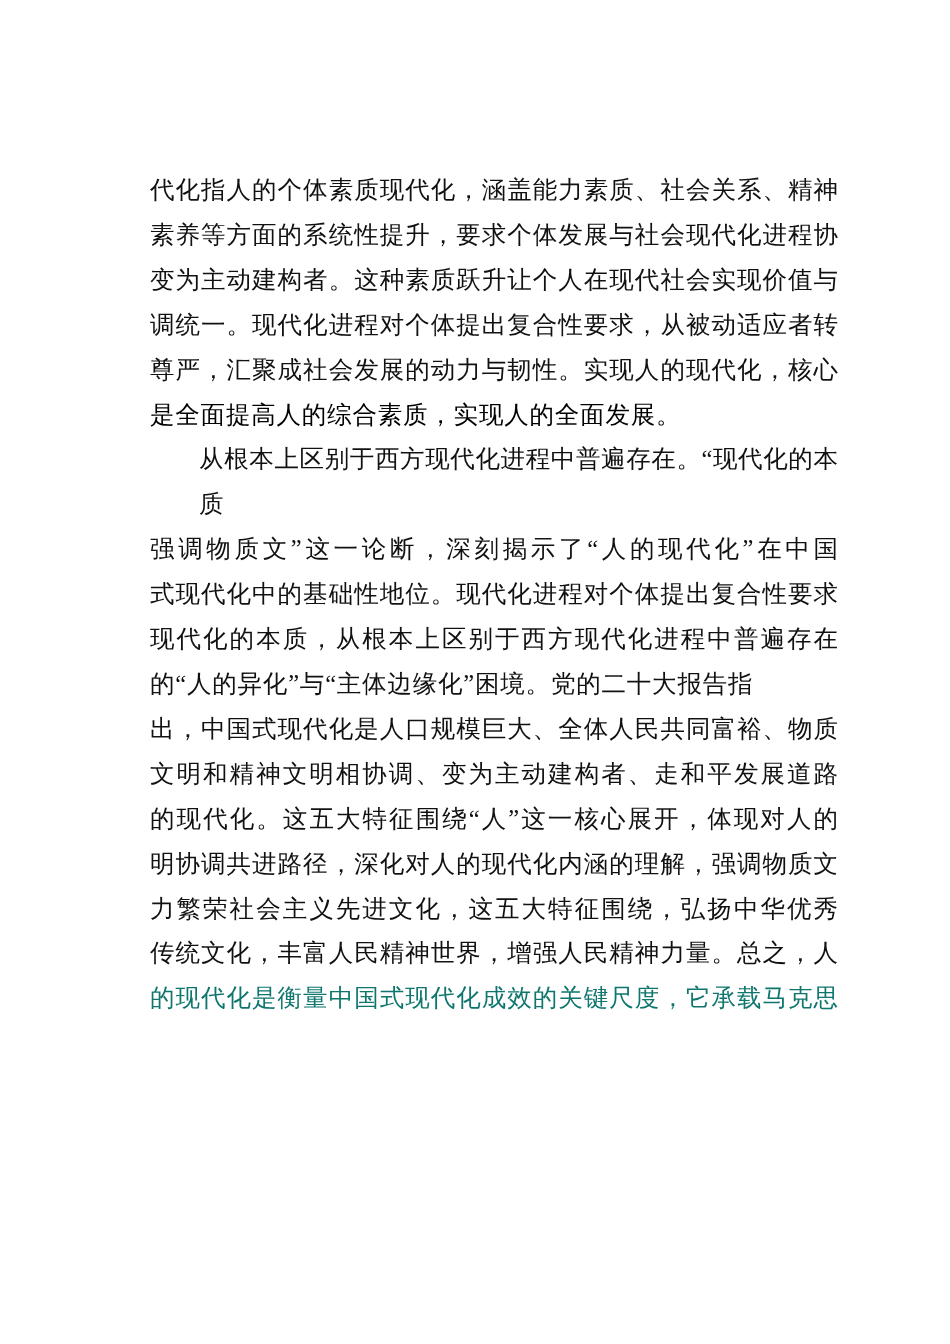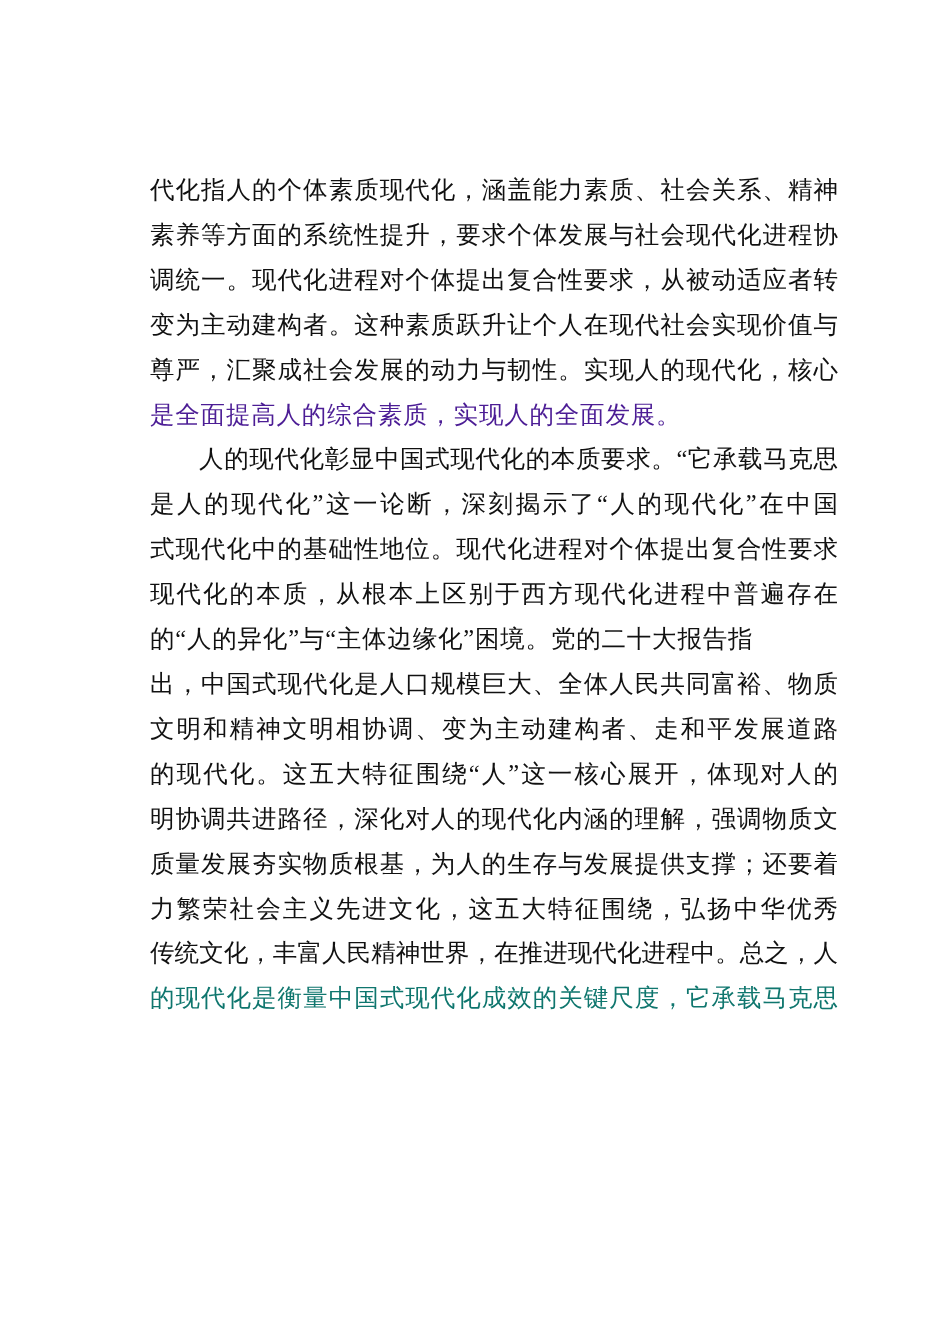--- a/index.html
+++ b/index.html
@@ -46,34 +46,33 @@
   }
 </style>
 </head>
 <body>
 
 <div class="page" style="background: rgb(255, 255, 255);">
   <div class="text-body" id="text-body">
       <div class="paragraph">
         <div class="line j" style="color: rgb(17, 17, 17);">代化指人的个体素质现代化，涵盖能力素质、社会关系、精神</div>
         <div class="line j" style="color: rgb(17, 17, 17);">素养等方面的系统性提升，要求个体发展与社会现代化进程协</div>
+        <div class="line j" style="color: rgb(17, 17, 17);">变为主动建构者。这种素质跃升让个人在现代社会实现价值与</div>
         <div class="line j" style="color: rgb(17, 17, 17);">调统一。现代化进程对个体提出复合性要求，从被动适应者转</div>
-        <div class="line j" style="color: rgb(17, 17, 17);">变为主动建构者。这种素质跃升让个人在现代社会实现价值与</div>
         <div class="line j" style="color: rgb(17, 17, 17);">尊严，汇聚成社会发展的动力与韧性。实现人的现代化，核心</div>
-        <div class="line" style="color: #4c1d95;">是全面提高人的综合素质，实现人的全面发展。</div>
+        <div class="line" style="color: #000000;">是全面提高人的综合素质，实现人的全面发展。</div>
       </div>
       <div class="paragraph">
-        <div class="line j indent" style="color: rgb(17, 17, 17);">人的现代化彰显中国式现代化的本质要求。“它承载马克思</div>
-        <div class="line j" style="color: rgb(17, 17, 17);">是人的现代化”这一论断，深刻揭示了“人的现代化”在中国</div>
+        <div class="line j indent" style="color: rgb(17, 17, 17);">从根本上区别于西方现代化进程中普遍存在。“现代化的本质</div>
+        <div class="line j" style="color: rgb(17, 17, 17);">强调物质文”这一论断，深刻揭示了“人的现代化”在中国</div>
         <div class="line j" style="color: rgb(17, 17, 17);">式现代化中的基础性地位。现代化进程对个体提出复合性要求</div>
         <div class="line j" style="color: rgb(17, 17, 17);">现代化的本质，从根本上区别于西方现代化进程中普遍存在</div>
         <div class="line" style="color: rgb(17, 17, 17);">的“人的异化”与“主体边缘化”困境。党的二十大报告指</div>
         <div class="line j" style="color: rgb(17, 17, 17);">出，中国式现代化是人口规模巨大、全体人民共同富裕、物质</div>
         <div class="line j" style="color: rgb(17, 17, 17);">文明和精神文明相协调、变为主动建构者、走和平发展道路</div>
         <div class="line j" style="color: rgb(17, 17, 17);">的现代化。这五大特征围绕“人”这一核心展开，体现对人的</div>
         <div class="line j" style="color: rgb(17, 17, 17);">明协调共进路径，深化对人的现代化内涵的理解，强调物质文</div>
-        <div class="line j" style="color: rgb(17, 17, 17);">质量发展夯实物质根基，为人的生存与发展提供支撑；还要着</div>
         <div class="line j" style="color: rgb(17, 17, 17);">力繁荣社会主义先进文化，这五大特征围绕，弘扬中华优秀</div>
-        <div class="line j" style="color: rgb(17, 17, 17);">传统文化，丰富人民精神世界，在推进现代化进程中。总之，人</div>
+        <div class="line j" style="color: rgb(17, 17, 17);">传统文化，丰富人民精神世界，增强人民精神力量。总之，人</div>
         <div class="line j" style="color: #0f766e;">的现代化是衡量中国式现代化成效的关键尺度，它承载马克思</div>
       </div>
     </div>
 </div>
 
 </body></html>

